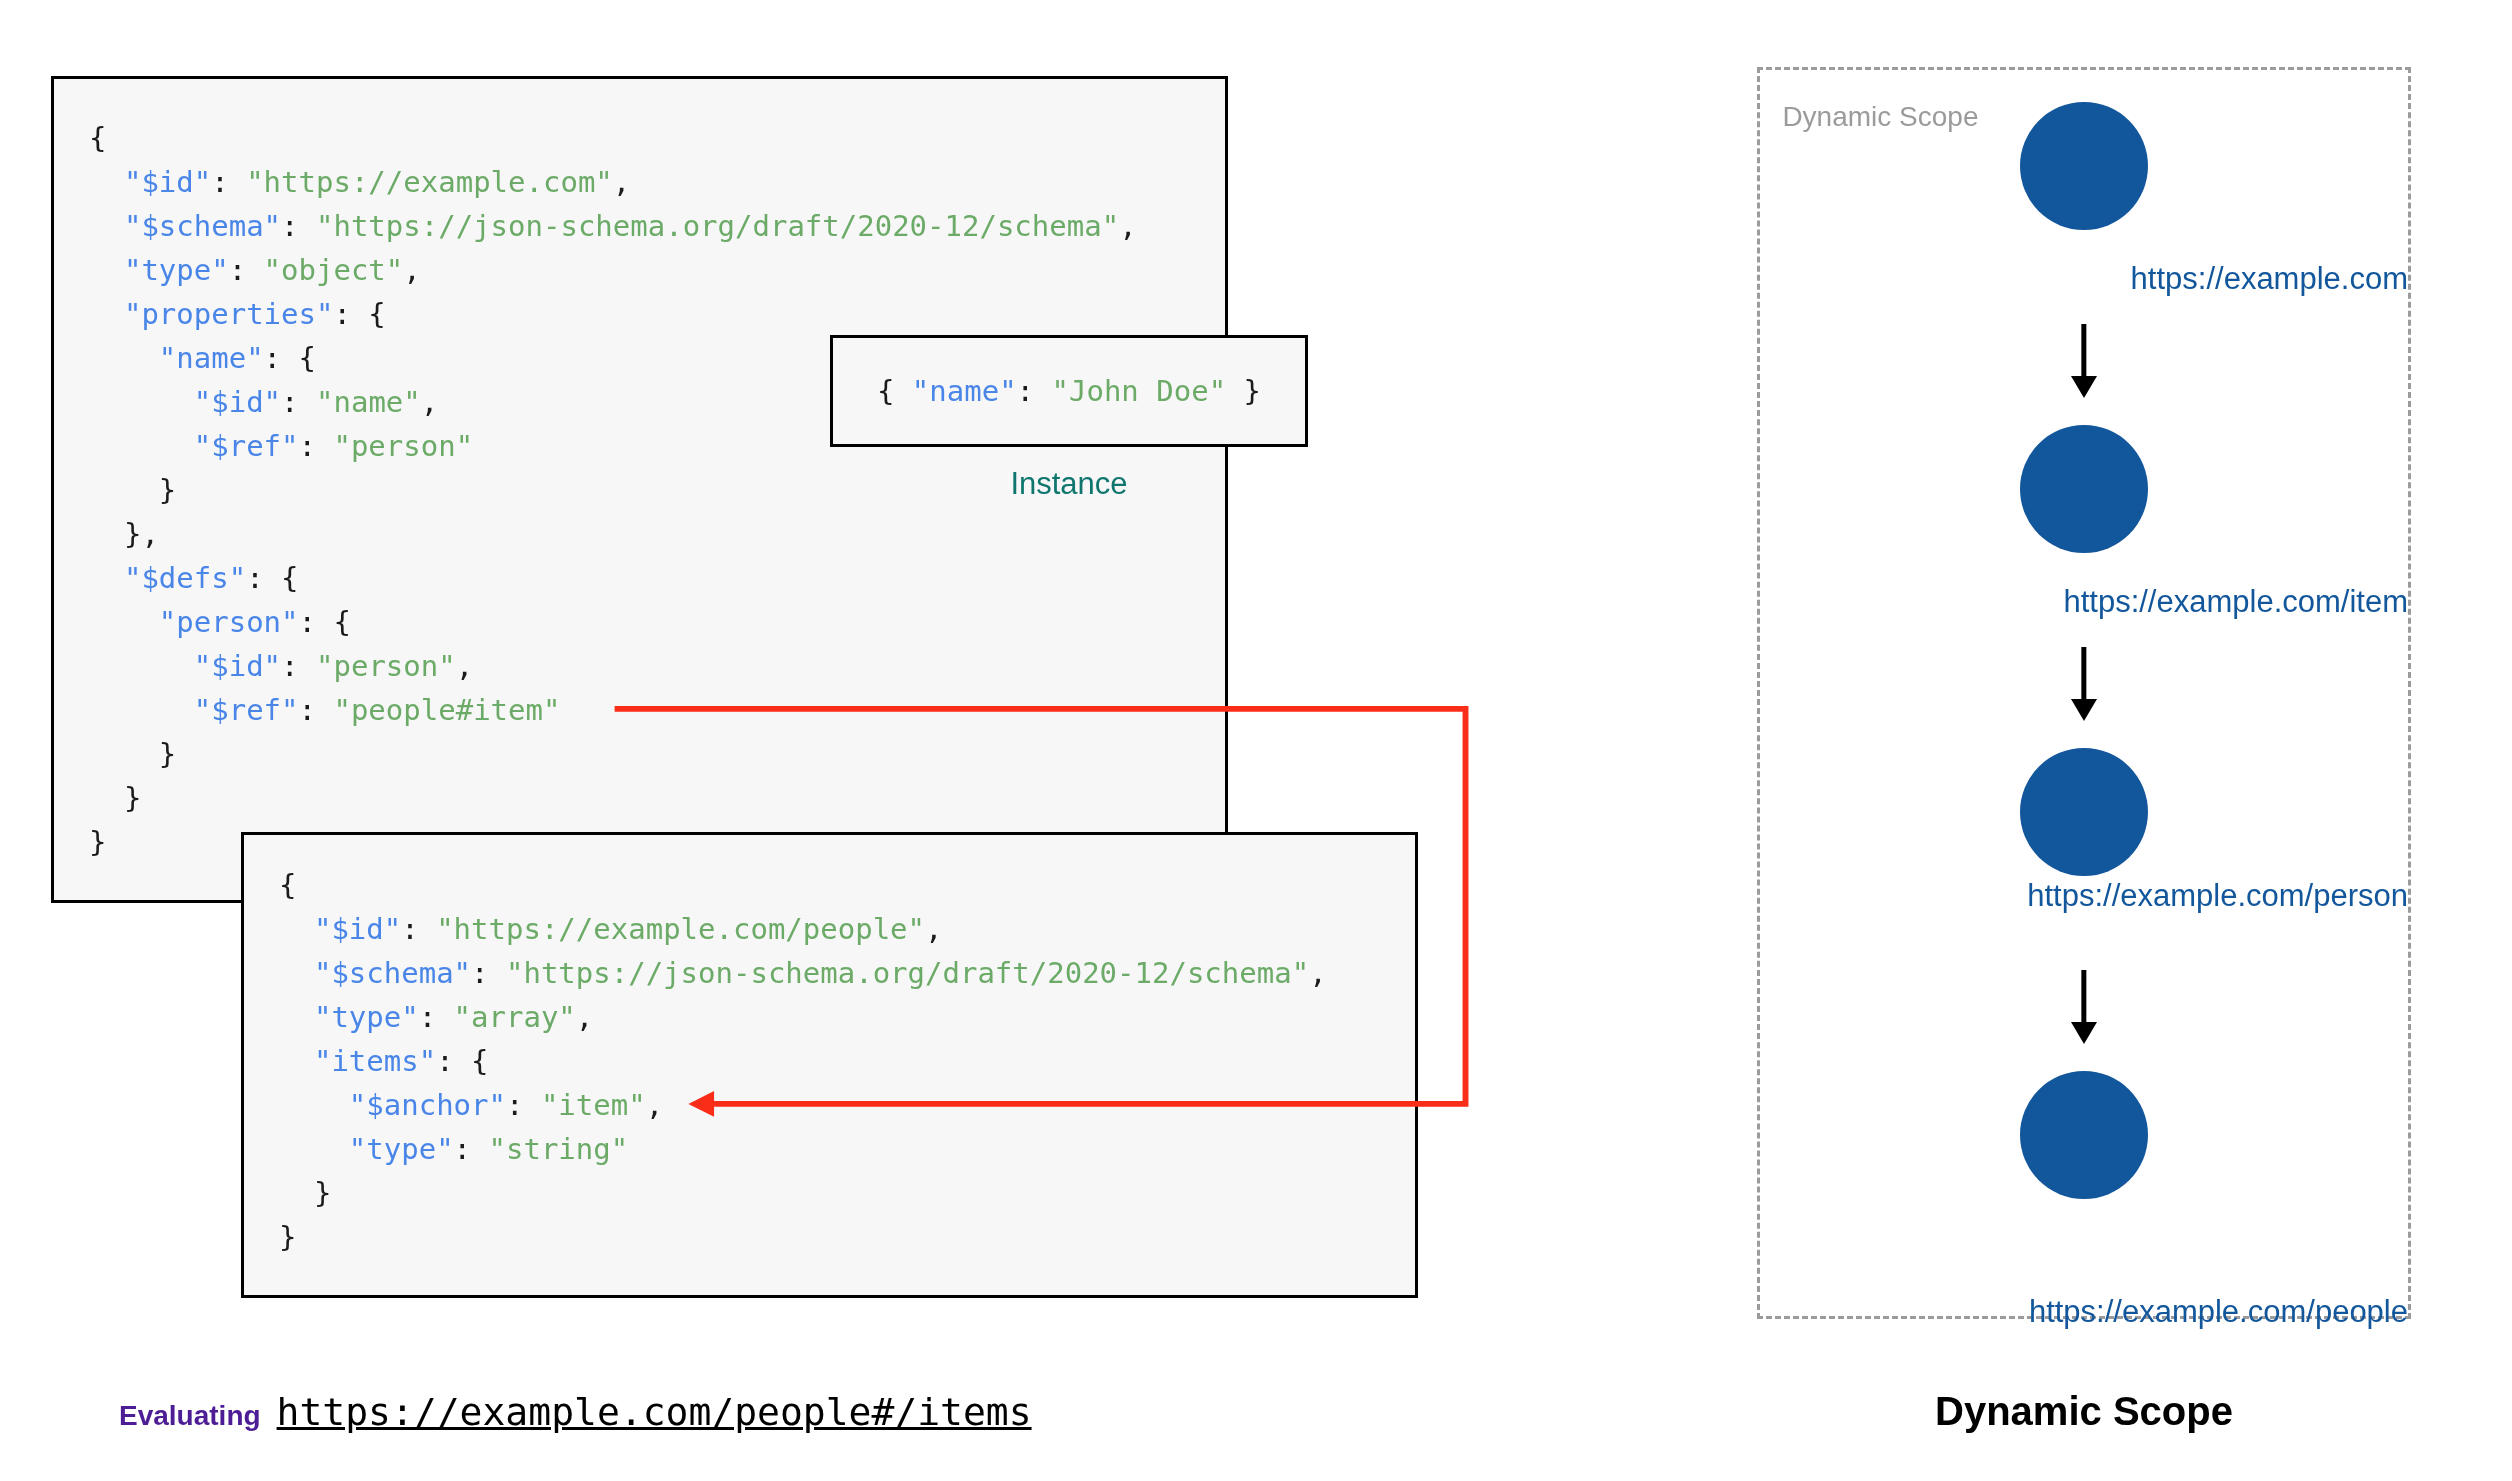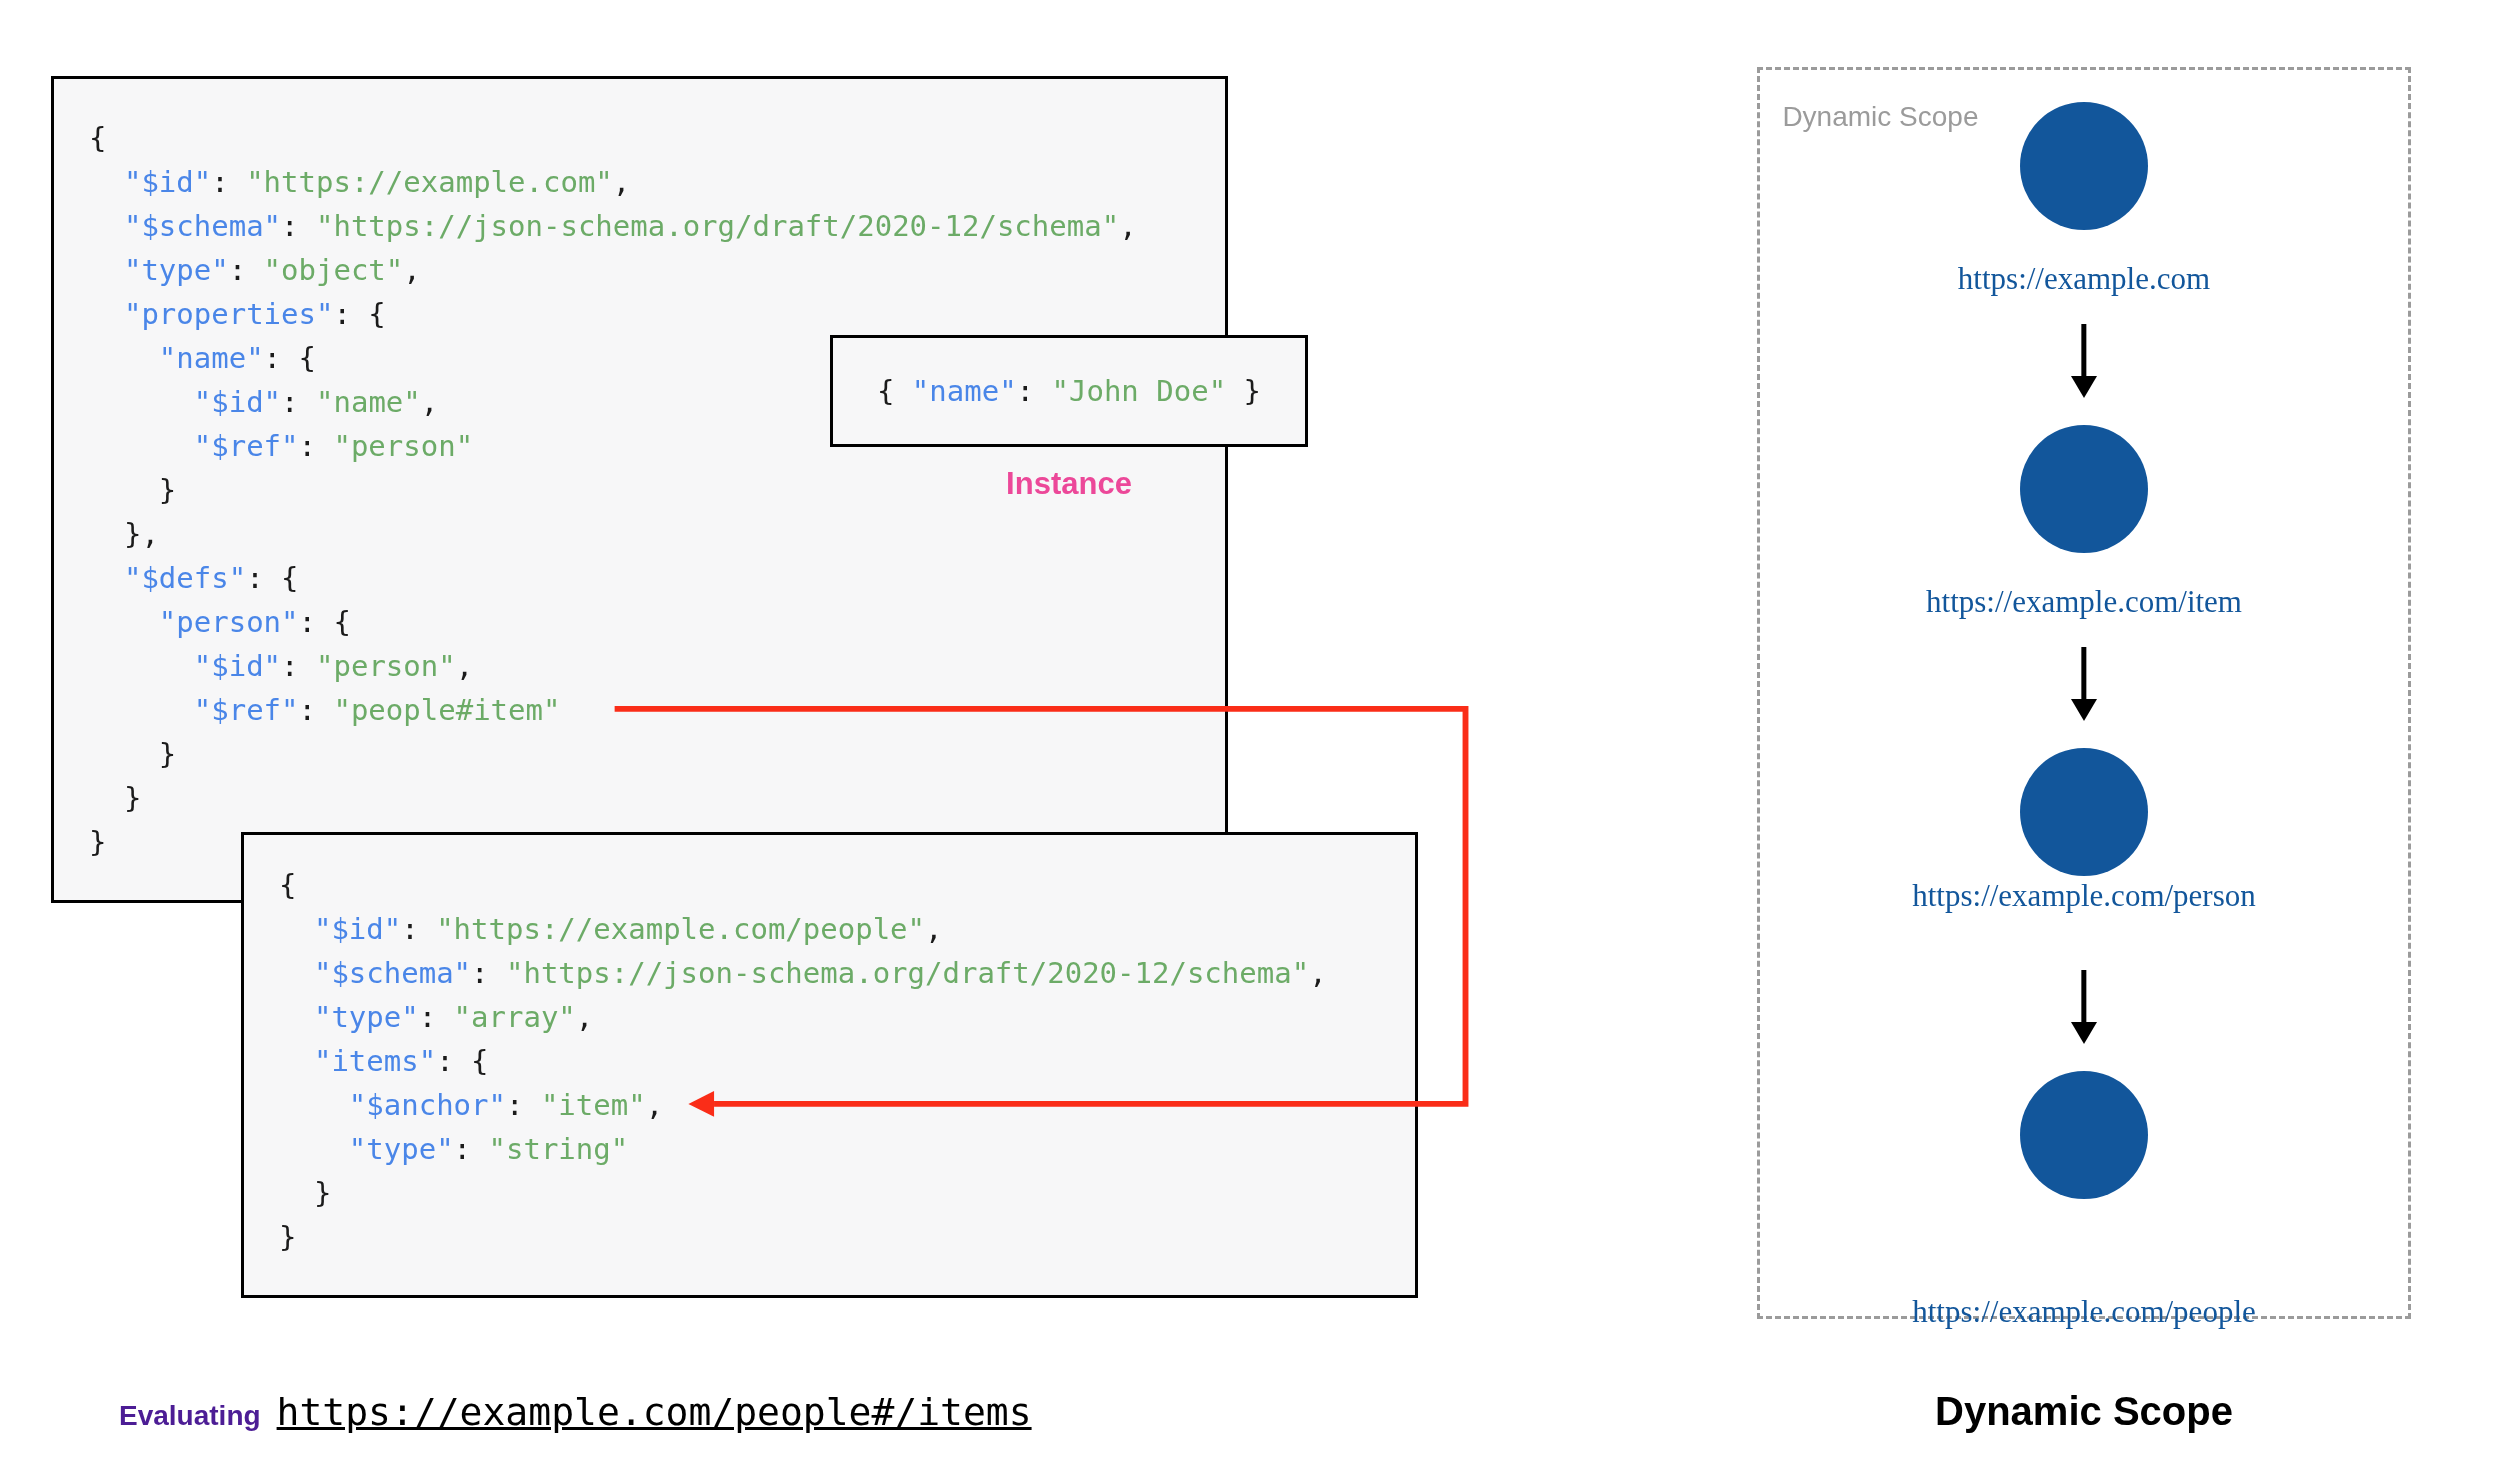--- a/index.html
+++ b/index.html
@@ -26,40 +26,40 @@
   .tok-s{color:var(--str);}
   .tok-p{color:var(--punct);}
   .box-main{left:51px;top:76px;width:1177px;height:827px;padding:37px 0 0 35px;z-index:1;}
   .box-people{left:241px;top:832px;width:1177px;height:466px;padding:28px 0 0 35px;z-index:10;}
   .box-instance{
     left:830px;top:335px;width:478px;height:112px;border-width:3.7px;z-index:20;
     display:flex;align-items:center;justify-content:center;
   }
   .instance-label{
     position:absolute;left:830px;top:466px;width:478px;text-align:center;
-    font-size:31px;font-weight:bold;color:#ec4899;z-index:21;
+    font-size:31px;font-weight:normal;color:#0f766e;z-index:21;
   }
   
   .red-arrow-svg{position:absolute;left:0;top:0;z-index:30;pointer-events:none;}
   
   .scope-panel{
     position:absolute;left:1757px;top:67px;width:654px;height:1252px;
     border:3.2px dashed var(--gray);z-index:1;
   }
   .scope-panel-label{
     position:absolute;left:22.4px;top:31px;font-size:28px;color:var(--gray);
   }
   .scope-nodes{position:absolute;left:0;top:0;width:100%;height:100%;}
   .scope-circle{
     position:absolute;width:128px;height:128px;border-radius:50%;
     background:var(--circle);left:50%;transform:translateX(-50%);
   }
   .scope-node-label{
-    position:absolute;left:0;width:100%;text-align:center;
-    font-family:Liberation Serif, serif;
+    position:absolute;left:0;width:100%;text-align:right;
+    font-family:Liberation Sans, sans-serif;
     font-size:31px;line-height:38px;color:var(--nodelabel);
   }
   .v-arrow{position:absolute;left:50%;transform:translateX(-50%);width:26px;height:75px;}
   .v-arrow .shaft{
     position:absolute;left:50%;transform:translateX(-50%);top:0;width:5.3px;height:53px;background:#000;
   }
   .v-arrow .head{
     position:absolute;top:52px;left:50%;transform:translateX(-50%);
     width:0;height:0;border-left:13px solid transparent;border-right:13px solid transparent;
     border-top:22.4px solid #000;

